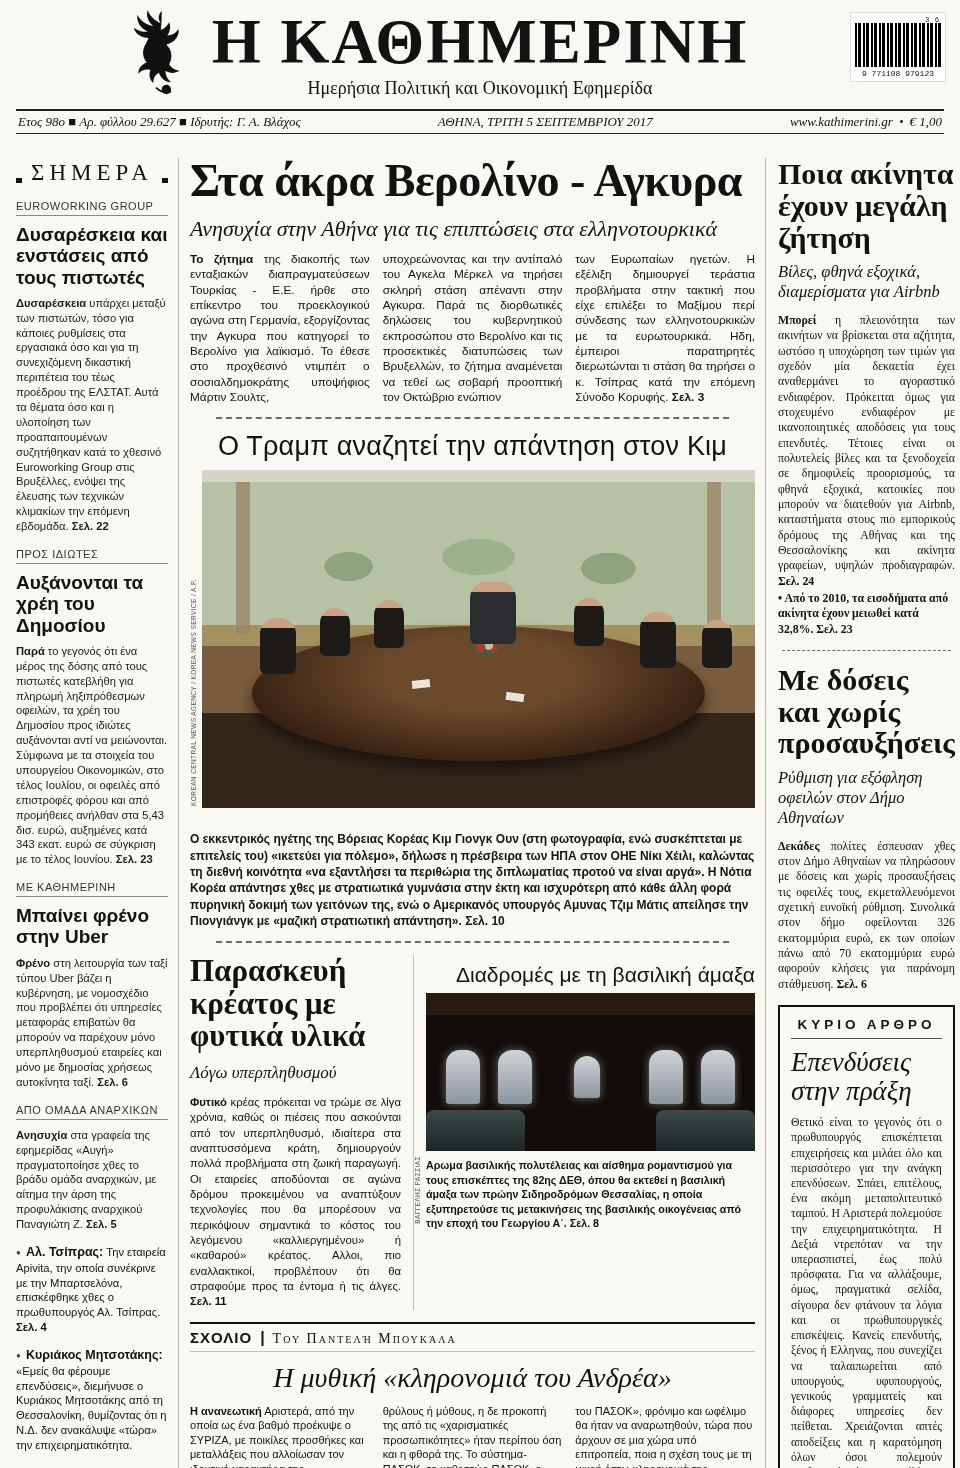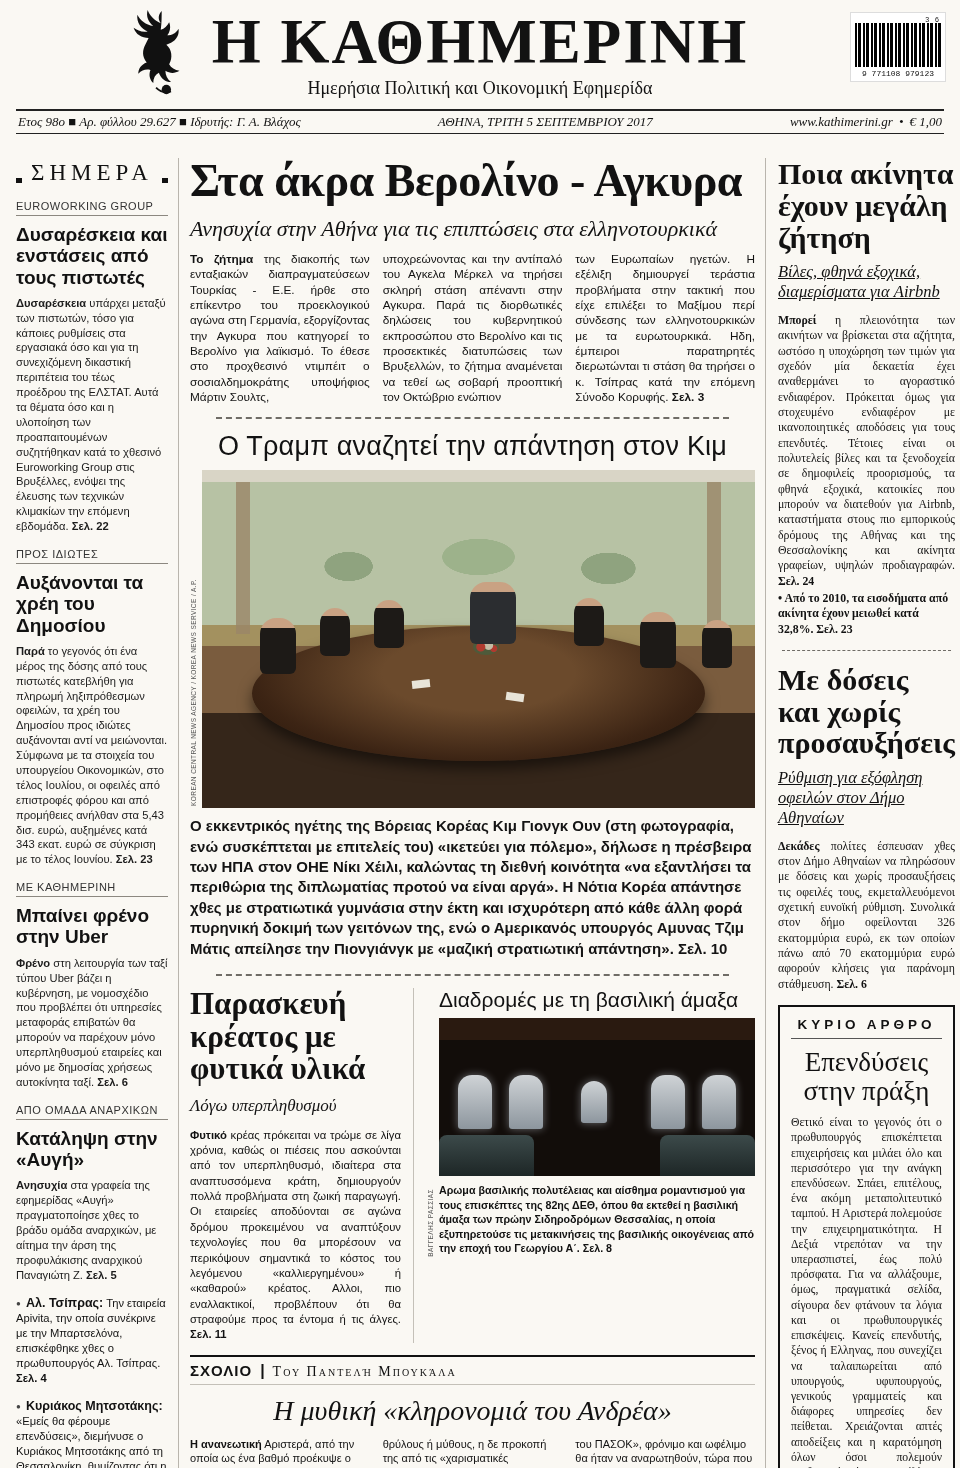--- a/index.html
+++ b/index.html
@@ -57,28 +57,28 @@
              box-shadow:0 8px 14px rgba(0,0,0,.5);}
   .kim-flower{position:absolute;left:49%;top:50%;width:26px;height:16px;border-radius:50%;
               background:radial-gradient(circle at 30% 50%,#b03a2e 0 4px,transparent 5px),
                          radial-gradient(circle at 60% 40%,#c4bba4 0 4px,transparent 5px),
                          radial-gradient(circle at 80% 60%,#b03a2e 0 3px,transparent 4px),#4e5a3a;}
   .fig{position:absolute;width:36px;height:56px;border-radius:16px 16px 6px 6px;
        background:linear-gradient(#c9a283 0 17%,#1d1a17 17%);}
   .fig.small{width:30px;height:48px;}
   .fig.kim{width:46px;height:62px;background:linear-gradient(#c9a283 0 16%,#2b2d30 16%);}
   .kim-paper{position:absolute;width:18px;height:8px;background:#e8e4d8;transform:rotate(-6deg);}
-  .kim-cap{font-size:15px;line-height:1.36;font-weight:bold;margin-top:8px;color:#141414;}
-  
-  .bottomrow{display:grid;grid-template-columns:224px 1fr;gap:13px;margin-top:4px;}
+  .kim-cap{font-size:12px;line-height:1.36;font-weight:bold;margin-top:23px;color:#141414;}
+  
+  .bottomrow{display:grid;grid-template-columns:224px 1fr;margin-top:4px;}
   .meat{border-right:1px solid #c4c0b8;padding-right:12px;}
   .meat-hl{margin:0;font-family:"Liberation Serif",serif;font-weight:bold;font-size:31px;line-height:1.05;}
   .meat-sub{font-family:"Liberation Serif",serif;font-style:italic;font-size:17px;margin:10px 0 12px;}
   .meat-body{font-size:11.3px;line-height:1.36;text-align:justify;margin:0;}
-  .car-hl{font-size:21px;font-weight:normal;margin:0 0 6px;}
+  .car-hl{font-size:21px;font-weight:normal;margin:8px 0 6px;text-align:right;}
   .car-photo{height:158px;position:relative;overflow:hidden;
              background:linear-gradient(#2a1a10 0 14%,#120d0a 14% 100%);}
   .car-arch{position:absolute;top:0;left:15%;right:15%;height:34%;border-radius:0 0 50% 50%;
             background:radial-gradient(ellipse at 50% 0,#4a3categories420 0,#3a2816 0 55%,transparent 56%),#241708;opacity:.85;}
   .car-win{position:absolute;top:36%;width:34px;height:54px;border-radius:14px 14px 3px 3px;
            background:linear-gradient(#cfd3d6,#8d969e);box-shadow:0 0 8px rgba(210,220,230,.45);}
   .car-bench{position:absolute;bottom:0;width:30%;height:26%;background:linear-gradient(#3c4a4a,#1d2626);
              border-radius:8px 8px 0 0;}
   .car-lamp{position:absolute;top:6%;left:48%;width:18px;height:14px;border-radius:50%;background:#4a3categories8;}
   .car-cap{font-size:10.7px;line-height:1.36;font-weight:bold;margin-top:7px;}
@@ -88,28 +88,28 @@
   .sx-label{font-weight:bold;font-size:15px;letter-spacing:1px;}
   .sx-pipe{font-weight:bold;}
   .sx-byline{font-family:"Liberation Serif",serif;font-variant:small-caps;letter-spacing:2px;font-size:14px;}
   .sx-hl{text-align:center;font-family:"Liberation Serif",serif;font-style:italic;font-size:28px;
          font-weight:normal;margin:10px 0 10px;}
   .sx-cols{display:grid;grid-template-columns:1fr 1fr 1fr;gap:13px;font-size:11px;line-height:1.32;}
   .sx-cols p{margin:0;}
   
   .rightcol{padding-left:1px;}
   .r-hl{margin:0;font-family:"Liberation Serif",serif;font-weight:bold;font-size:30px;line-height:1.06;}
-  .r-sub{font-family:"Liberation Serif",serif;font-style:italic;font-size:16.5px;margin:9px 0 11px;line-height:1.2;text-decoration:underline;}
+  .r-sub{font-family:"Liberation Serif",serif;font-style:italic;font-size:16.5px;margin:9px 0 11px;line-height:1.2;}
   .r-body{font-family:"Liberation Serif",serif;font-size:11.8px;line-height:1.3;text-align:justify;margin:0;}
   .r-note{font-family:"Liberation Serif",serif;font-size:11.8px;font-weight:bold;margin:2px 0 0;line-height:1.3;}
   .dashes-r{border-top:1.5px dashed #6f6c66;margin:13px 4px;}
   .edbox{border:2px solid #111;padding:10px 11px 12px;margin-top:4px;background:#faf8f3;}
   .ed-label{text-align:center;font-weight:bold;font-size:13.5px;letter-spacing:4px;
             border-bottom:1px solid #555;padding-bottom:6px;margin-bottom:9px;}
-  .ed-title{text-align:center;font-family:"Liberation Serif",serif;font-weight:normal;
+  .ed-title{font-family:"Liberation Serif",serif;font-style:italic;font-weight:normal;
             font-size:27px;line-height:1.08;margin:0 0 9px;}
   .ed-body{font-family:"Liberation Serif",serif;font-size:11.7px;line-height:1.3;text-align:justify;margin:0;}
 </style>
 </head>
 <body>
 
 <div class="page">
 
   <header class="masthead">
     <div class="eagle">
@@ -157,21 +157,20 @@
           </section>
 
           <section class="sb-sec">
             <div class="kicker">ΜΕ ΚΑΘΗΜΕΡΙΝΗ</div>
             <h3 class="sb-hl">Μπαίνει φρένο στην Uber</h3>
             <p class="sb-body"><b>Φρένο</b><span> στη λειτουργία των ταξί τύπου Uber βάζει η κυβέρνηση, με νομοσχέδιο που προβλέπει ότι υπηρεσίες μεταφοράς επιβατών θα μπορούν να παρέχουν μόνο υπερπληθυσμού εταιρείες και μόνο με δημοσίας χρήσεως αυτοκίνητα ταξί. </span><b class="pg">Σελ. 6</b></p>
           </section>
 
           <section class="sb-sec">
             <div class="kicker">ΑΠΟ ΟΜΑΔΑ ΑΝΑΡΧΙΚΩΝ</div>
-            <h3 class="sb-hl">Κατάληψη στην «Αυγή»</h3>
             <p class="sb-body"><b>Ανησυχία</b><span> στα γραφεία της εφημερίδας «Αυγή» πραγματοποίησε χθες το βράδυ ομάδα αναρχικών, με αίτημα την άρση της προφυλάκισης αναρχικού Παναγιώτη Ζ. </span><b class="pg">Σελ. 5</b></p>
           </section>
         </div>
 
       <div>
 
           <p class="sb-bullet"><span class="dot">●</span> <b class="lbl">Αλ. Τσίπρας:</b><span> Την εταιρεία Apivita, την οποία συνέκρινε με την Μπαρτσελόνα, επισκέφθηκε χθες ο πρωθυπουργός Αλ. Τσίπρας. </span><b class="pg">Σελ. 4</b></p>
 
           <p class="sb-bullet"><span class="dot">●</span> <b class="lbl">Κυριάκος Μητσοτάκης:</b><span> «Εμείς θα φέρουμε επενδύσεις», διεμήνυσε ο Κυριάκος Μητσοτάκης από τη Θεσσαλονίκη, θυμίζοντας ότι η Ν.Δ. δεν ανακάλυψε «τώρα» την επιχειρηματικότητα. </span></p>
 

